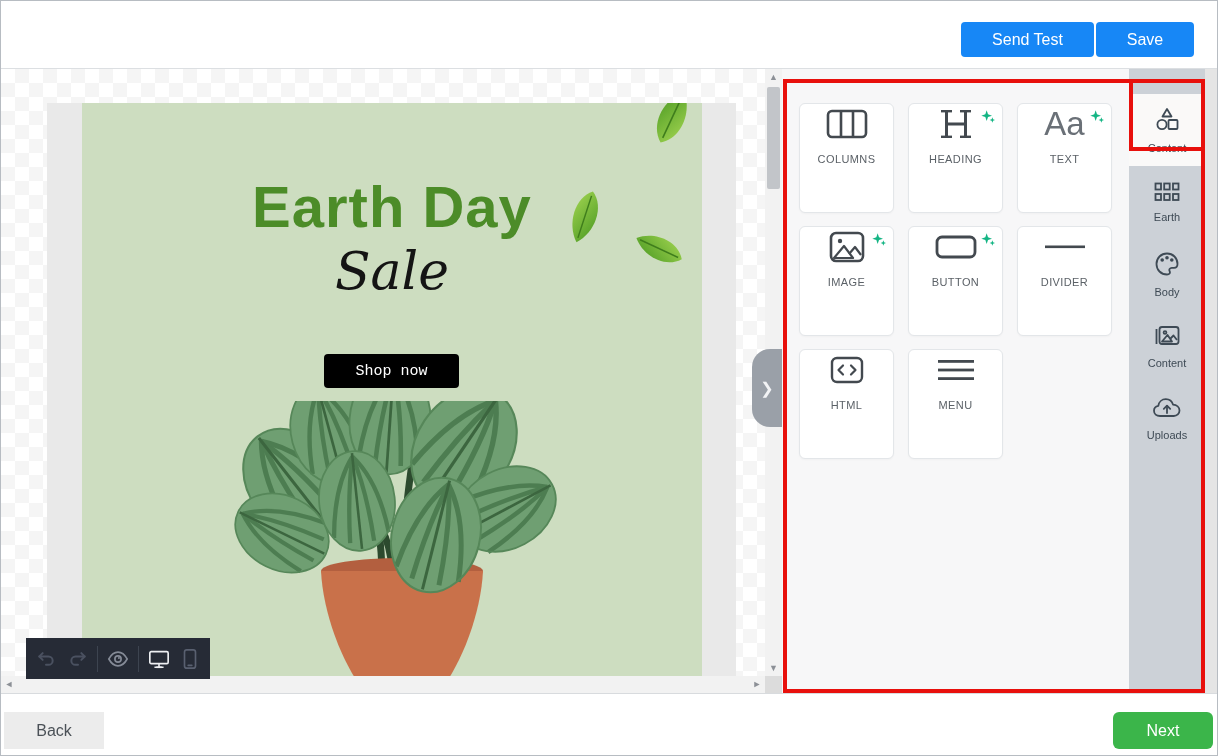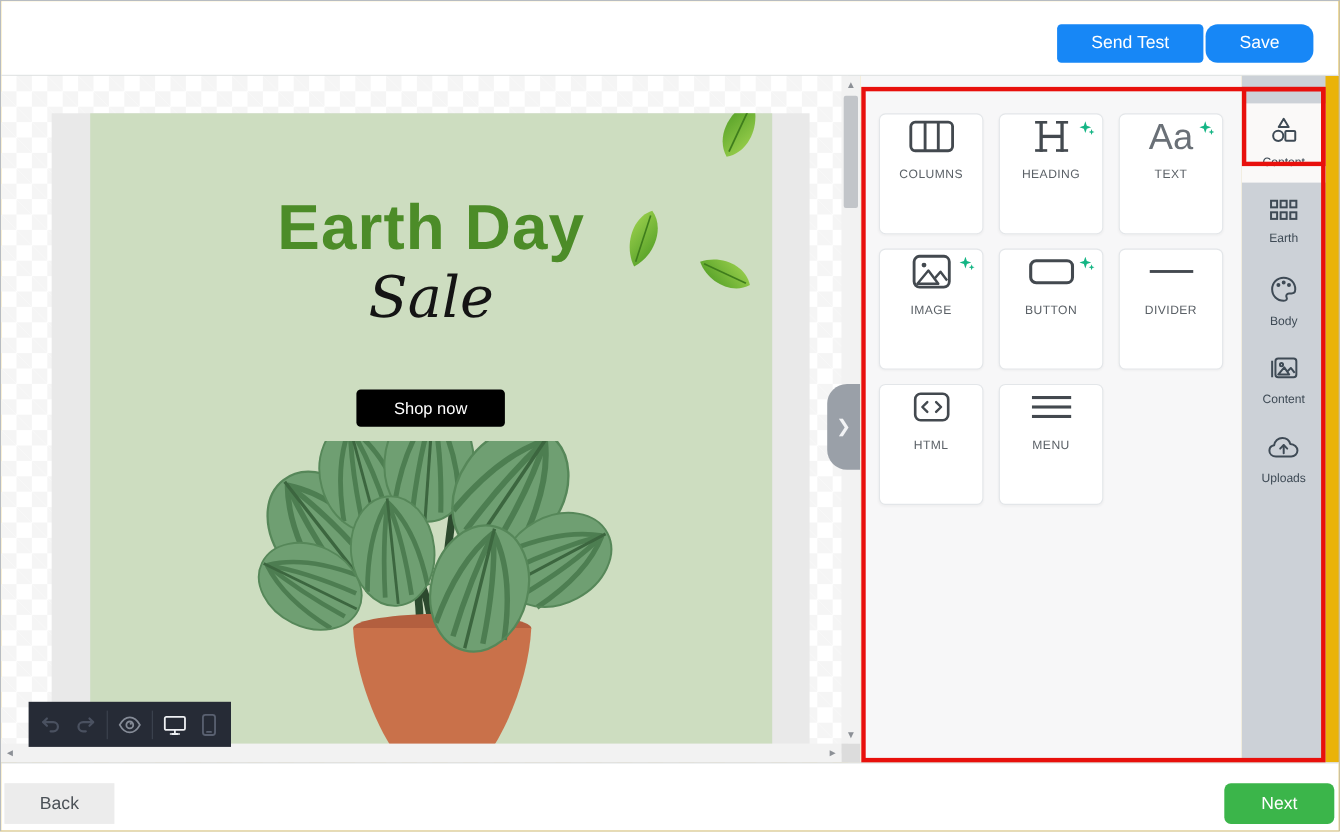--- a/index.html
+++ b/index.html
@@ -1,40 +1,40 @@
 <!DOCTYPE html>
 <html><head>
 <meta charset="utf-8">
 <style>
   * { margin:0; padding:0; box-sizing:border-box; }
   html,body { width:1218px; height:756px; font-family:"Liberation Sans", sans-serif; background:#fff; }
-  .page { position:relative; width:1218px; height:756px; border:1px solid #b7bcc2; background:#eab308; overflow:hidden; }
+  .page { position:relative; width:1218px; height:756px; border:1px solid #b7bcc2; background:#e5e5e5; overflow:hidden; }
 
   
   .header { position:absolute; top:0; left:0; width:100%; height:68px; background:#fff; border-bottom:1px solid #dcdfe2; }
   .hdr-btn { position:absolute; top:21px; height:35px; border:none; border-radius:4px; background:#1787f6; color:#fff; font-size:16px; font-family:"Liberation Sans",sans-serif; cursor:pointer; }
   .btn-sendtest { left:960px; width:133px; }
-  .btn-save { right:23px; width:98px;border-radius:11px; }
+  .btn-save { right:23px; width:98px; }
 
   
   .main { position:absolute; top:68px; left:0; width:1218px; height:624px; }
 
   
   .canvas { position:absolute; left:0; top:0; width:781px; height:624px; overflow:hidden;
     background-color:#fff;
     background-image:
       linear-gradient(45deg,#f5f5f5 25%,transparent 25%,transparent 75%,#f5f5f5 75%),
       linear-gradient(45deg,#f5f5f5 25%,transparent 25%,transparent 75%,#f5f5f5 75%);
     background-size:28px 28px; background-position:0 0,14px 14px; }
 
   .email-body { position:absolute; left:46px; top:34px; width:689px; height:590px; background:#e9e9e9; }
   .email-banner { position:absolute; left:35px; top:0; width:620px; height:590px; background:#cdddc0; overflow:hidden; }
   .banner-heading { position:absolute; top:70px; left:0; width:100%; text-align:center; color:#4c8c28; font-size:58px; font-weight:bold; letter-spacing:1px; }
   .banner-sub { position:absolute; top:138px; left:0; width:100%; text-align:center; color:#141414; font-family:"DejaVu Serif",serif; font-style:italic; font-size:52px; }
-  .banner-cta { position:absolute; top:251px; left:242px; width:135px; height:34px; background:#000; color:#fff; border:none; border-radius:4px; font-size:15px; font-family:Liberation Sans, sans-serif; cursor:pointer; }
+  .banner-cta { position:absolute; top:251px; left:242px; width:135px; height:34px; background:#000; color:#fff; border:none; border-radius:4px; font-size:15px; font-family:Liberation Mono, monospace; cursor:pointer; }
   .float-leaf { position:absolute; }
   .plant { position:absolute; left:148px; top:298px; }
 
   
   .edit-toolbar { position:absolute; left:25px; bottom:-37px; top:auto; width:184px; height:41px; background:#262b36; display:flex; align-items:center; justify-content:space-evenly; z-index:5; }
   .edit-toolbar { bottom:auto; top:569px; }
   .tb-sep { width:1px; height:26px; background:#3d4450; }
   .tb-ic { display:flex; align-items:center; justify-content:center; width:24px; height:24px; cursor:pointer; }
 
   

